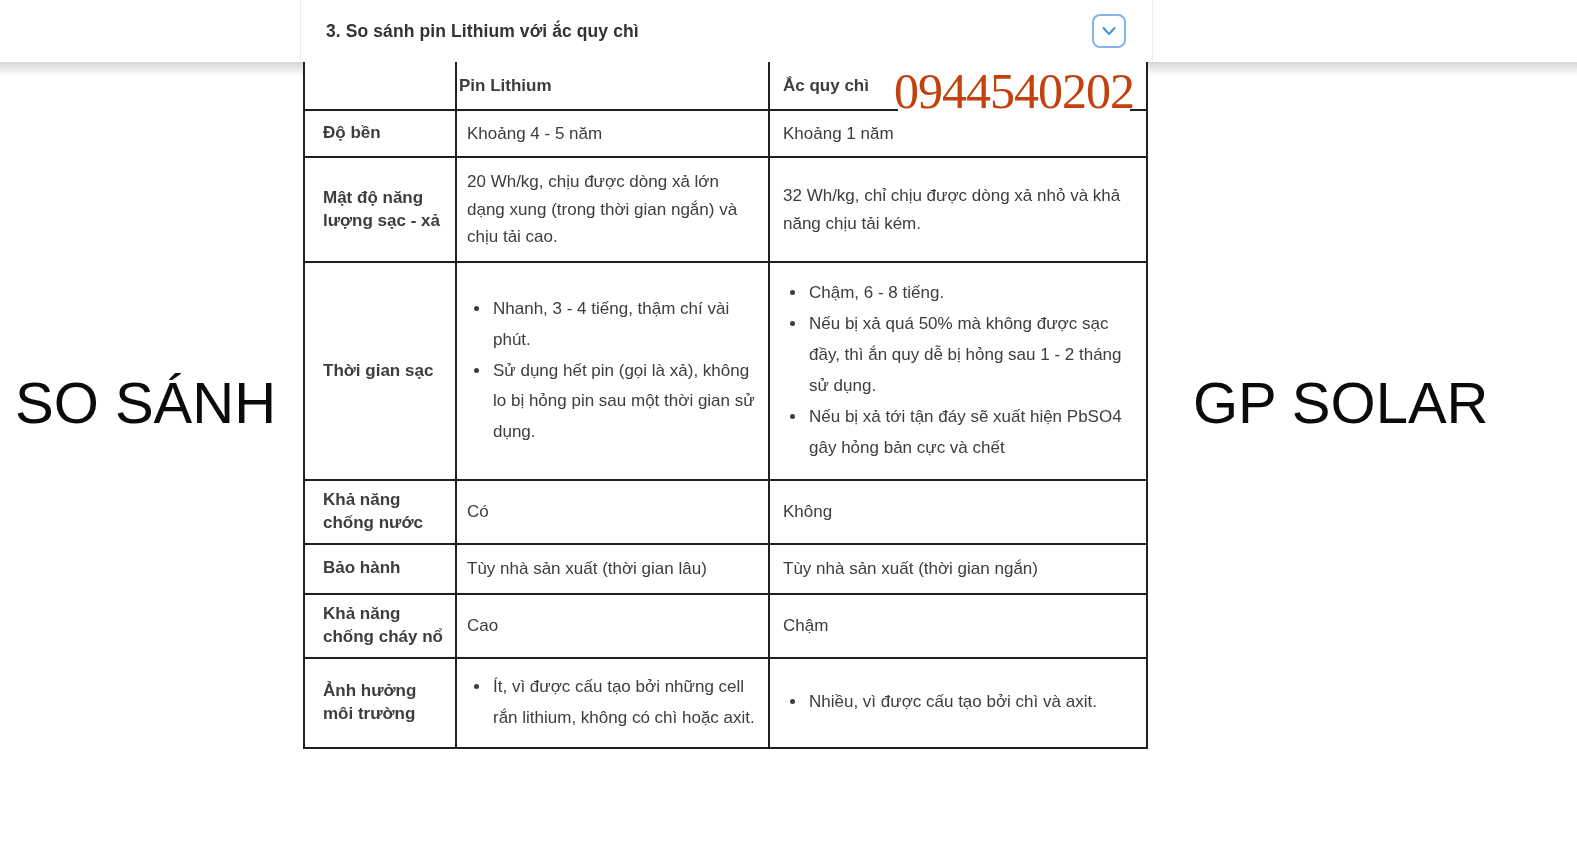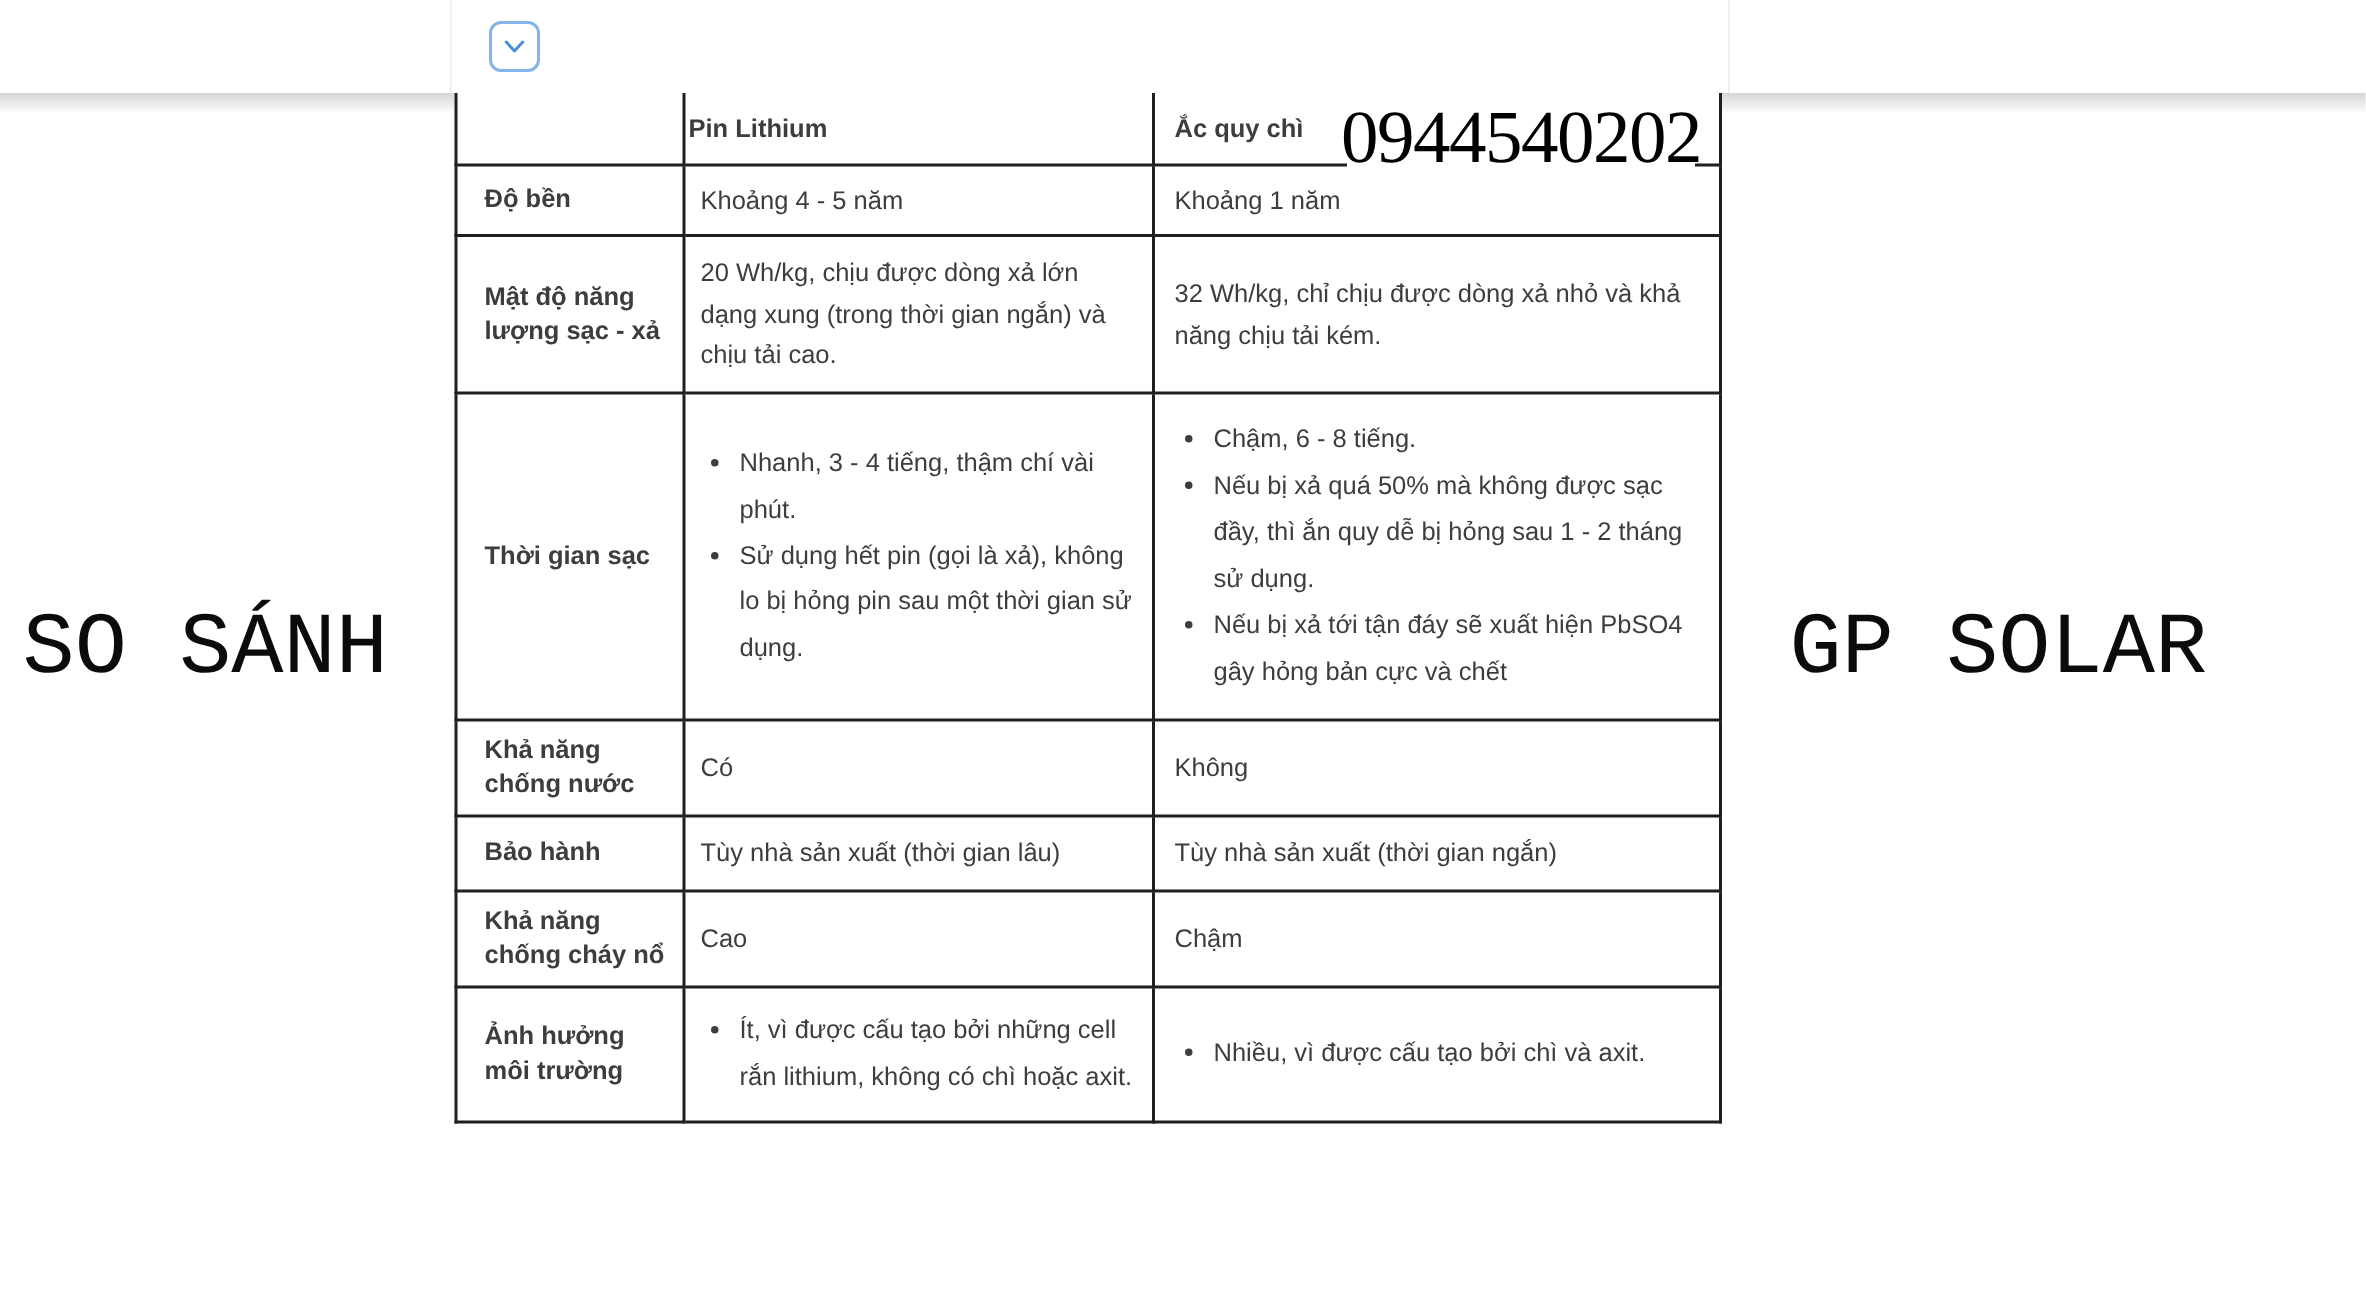--- a/index.html
+++ b/index.html
@@ -5,22 +5,22 @@
   html, body { margin:0; padding:0; }
   body {
     width:1577px; height:861px; overflow:hidden; position:relative;
     background:#ffffff;
     font-family:"Liberation Sans", sans-serif;
     color:#3d3d3d;
   }
 
   
   .decor {
-    position:absolute; top:401px;
-    font-family:Liberation Mono, monospace;
+    position:absolute; top:369px;
+    font-family:Liberation Sans, sans-serif;
     font-size:58px; color:#0b0b0b; white-space:nowrap;
     z-index:1;
   }
   .decor-left  { left:15px; }
   .decor-right { left:1193px; }
 
   
   .header-shadow {
     position:absolute; top:62px; left:0; width:1577px; height:14px;
     background:linear-gradient(to bottom, rgba(0,0,0,0.16), rgba(0,0,0,0));
@@ -83,21 +83,21 @@
   .cmp tbody tr:nth-child(6) { height:49px;  }
   .cmp tbody tr:nth-child(7) { height:90px;padding-left:12px;  }
   .cmp tbody tr:nth-child(8) { height:150px; }
 
   
   .phone-overlay {
     position:absolute; left:898px; top:64px; width:232px; height:54px;
     background:#ffffff; z-index:4;
     display:flex; align-items:center; justify-content:center;
     font-family:"Liberation Serif", serif; font-size:50px; letter-spacing:-1px;
-    color:#000000; white-space:nowrap;
+    color:#c2410c; white-space:nowrap;
   }
 </style>
 </head>
 <body>
 
 <div class="decor decor-left">SO SÁNH</div>
 <div class="decor decor-right">GP SOLAR</div>
 
 <div class="header-shadow"></div>
 
@@ -191,19 +191,20 @@
           </td>
         </tr>
       </tbody>
   </table>
 </div>
 
 <div class="phone-overlay">0944540202</div>
 
 <div class="sticky-bar">
   <div class="sticky-inner">
+    <div class="section-title">3. So sánh pin Lithium với ắc quy chì</div>
     <button class="collapse-btn">
       <svg width="16" height="16" viewBox="0 0 16 16" fill="none" stroke="#4a90d8" stroke-width="2" stroke-linecap="round" stroke-linejoin="round">
         <polyline points="2.5,5 8,11 13.5,5"></polyline>
       </svg>
     </button>
   </div>
 </div>
 
 </body></html>

